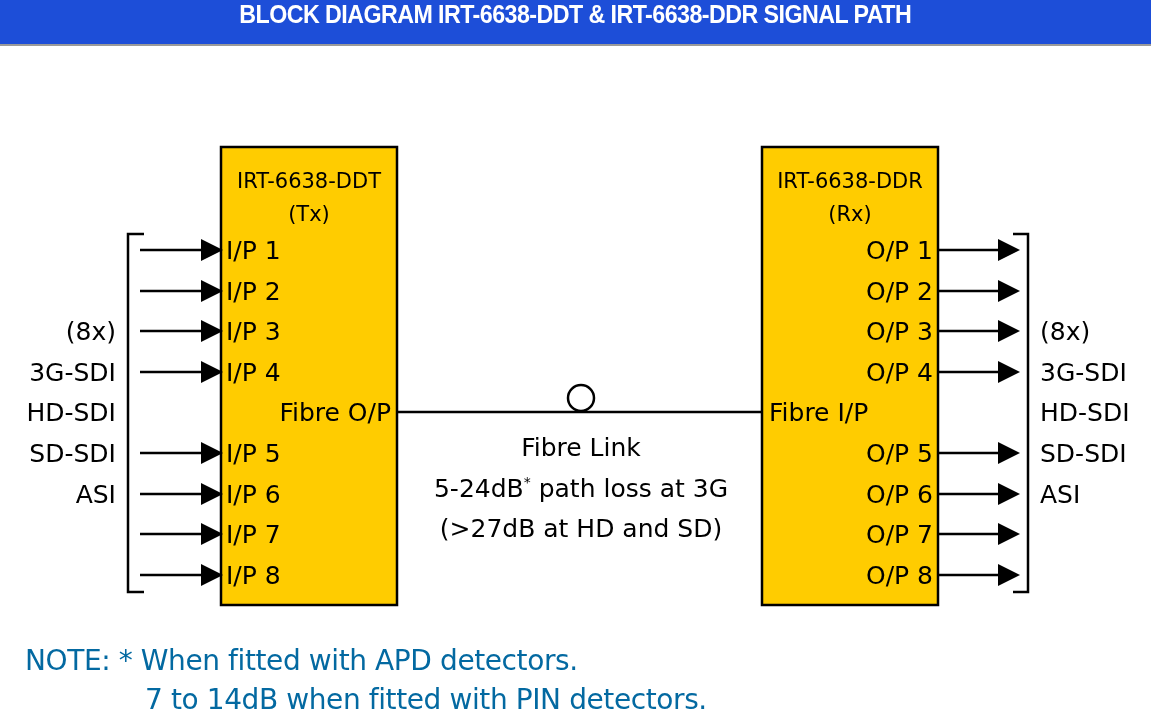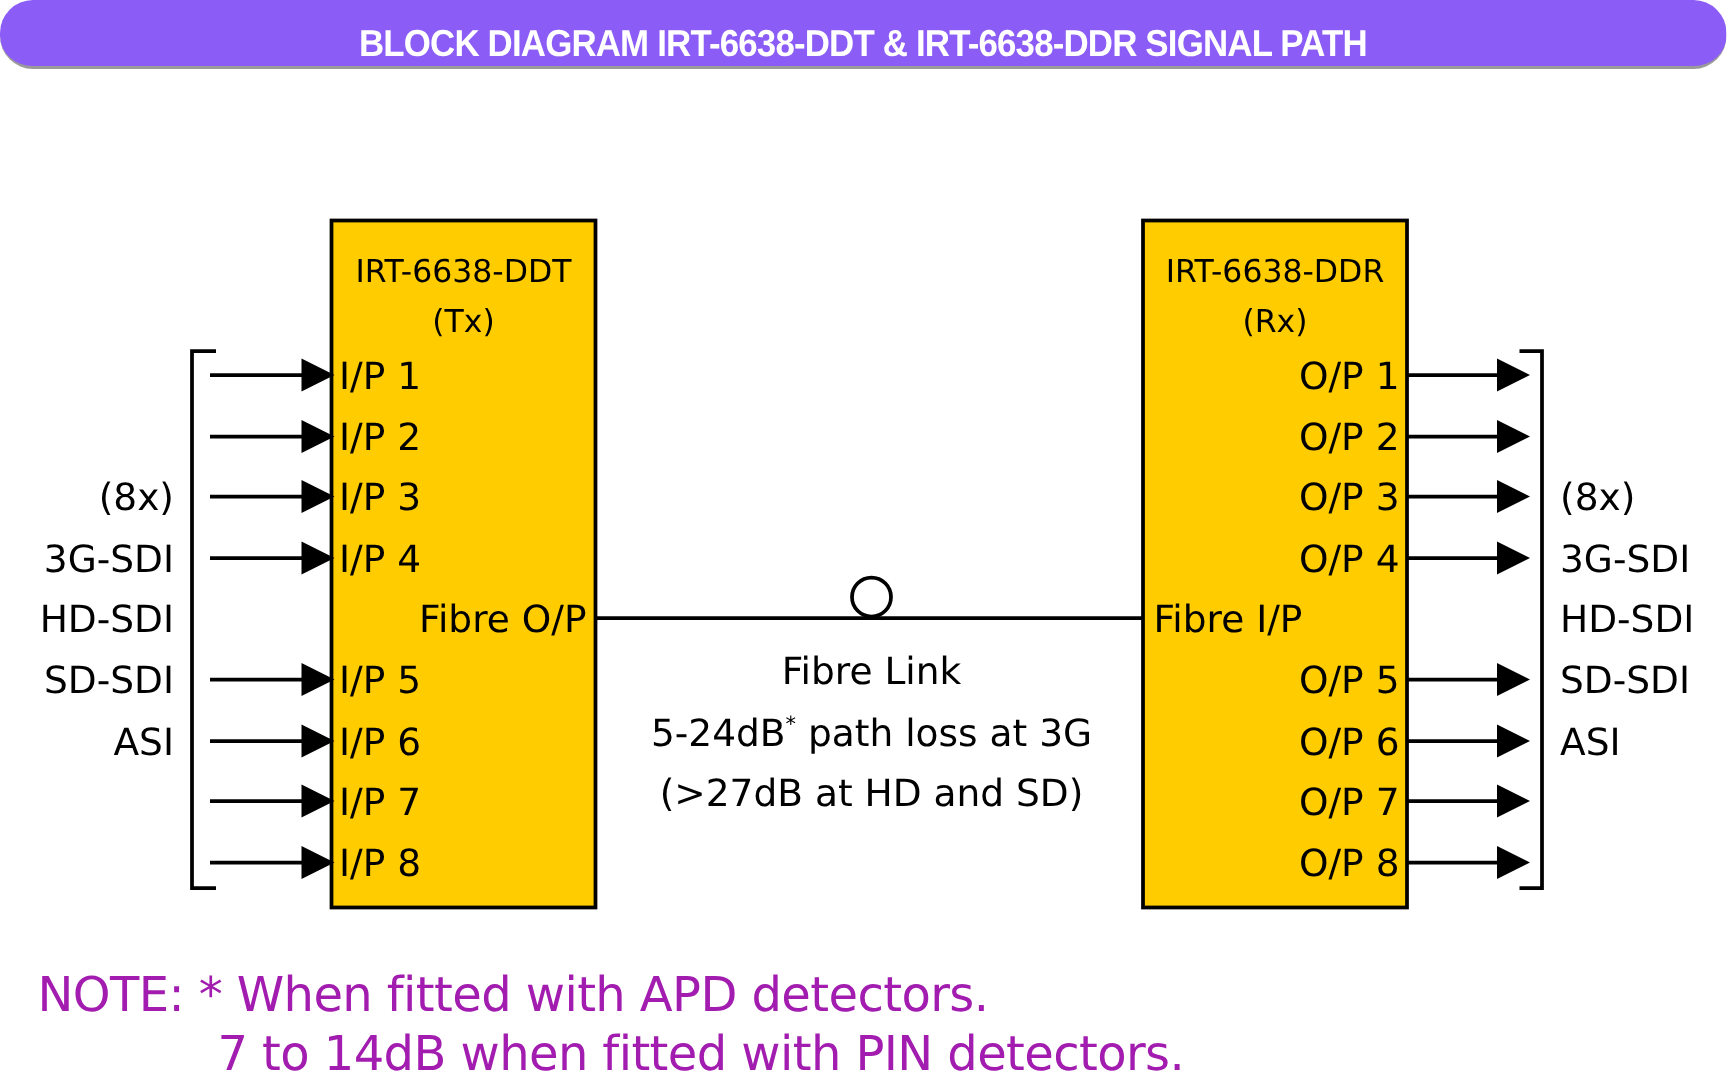--- a/index.html
+++ b/index.html
@@ -1,30 +1,30 @@
 <!DOCTYPE html>
 <html><head>
   <meta charset="utf-8">
   <style>
     html, body { margin: 0; padding: 0; background: #ffffff; }
     body { width: 1151px; height: 727px; position: relative; overflow: hidden; }
     .title-bar {
       position: absolute; left: 0; top: 0; width: 1151px; height: 44px;
-      background: #8b5cf6; border-bottom: 2px solid #9a9a9a;
-      display: flex; align-items: flex-end; justify-content: center; border-radius: 22px;
+      background: #1d4ed8; border-bottom: 2px solid #9a9a9a;
+      display: flex; align-items: flex-start; justify-content: center;
     }
     .title-text {
       color: #ffffff; font-family: "Liberation Sans", sans-serif; font-weight: bold;
       font-size: 25px; letter-spacing: -0.6px; transform: scaleX(0.93);
     }
     svg.diagram { position: absolute; left: 0; top: 0; }
     svg text { font-family: "DejaVu Sans", sans-serif; fill: #000; }
     .lbl { font-size: 25px; }
     .hdr { font-size: 21px; }
-    .note { position: absolute; font-family: "DejaVu Sans", sans-serif; font-size: 32px; color: #a21caf; white-space: nowrap; letter-spacing: -0.4px; }
+    .note { position: absolute; font-family: "DejaVu Sans", sans-serif; font-size: 28px; color: #0369a1; white-space: nowrap; letter-spacing: -0.4px; }
   </style>
 </head>
 <body>
 
 <div class="title-bar">
   <span class="title-text">BLOCK DIAGRAM IRT-6638-DDT &amp; IRT-6638-DDR SIGNAL PATH</span>
 </div>
 
 <svg class="diagram" width="1151" height="727" viewBox="0 0 1151 727">
   <defs>

